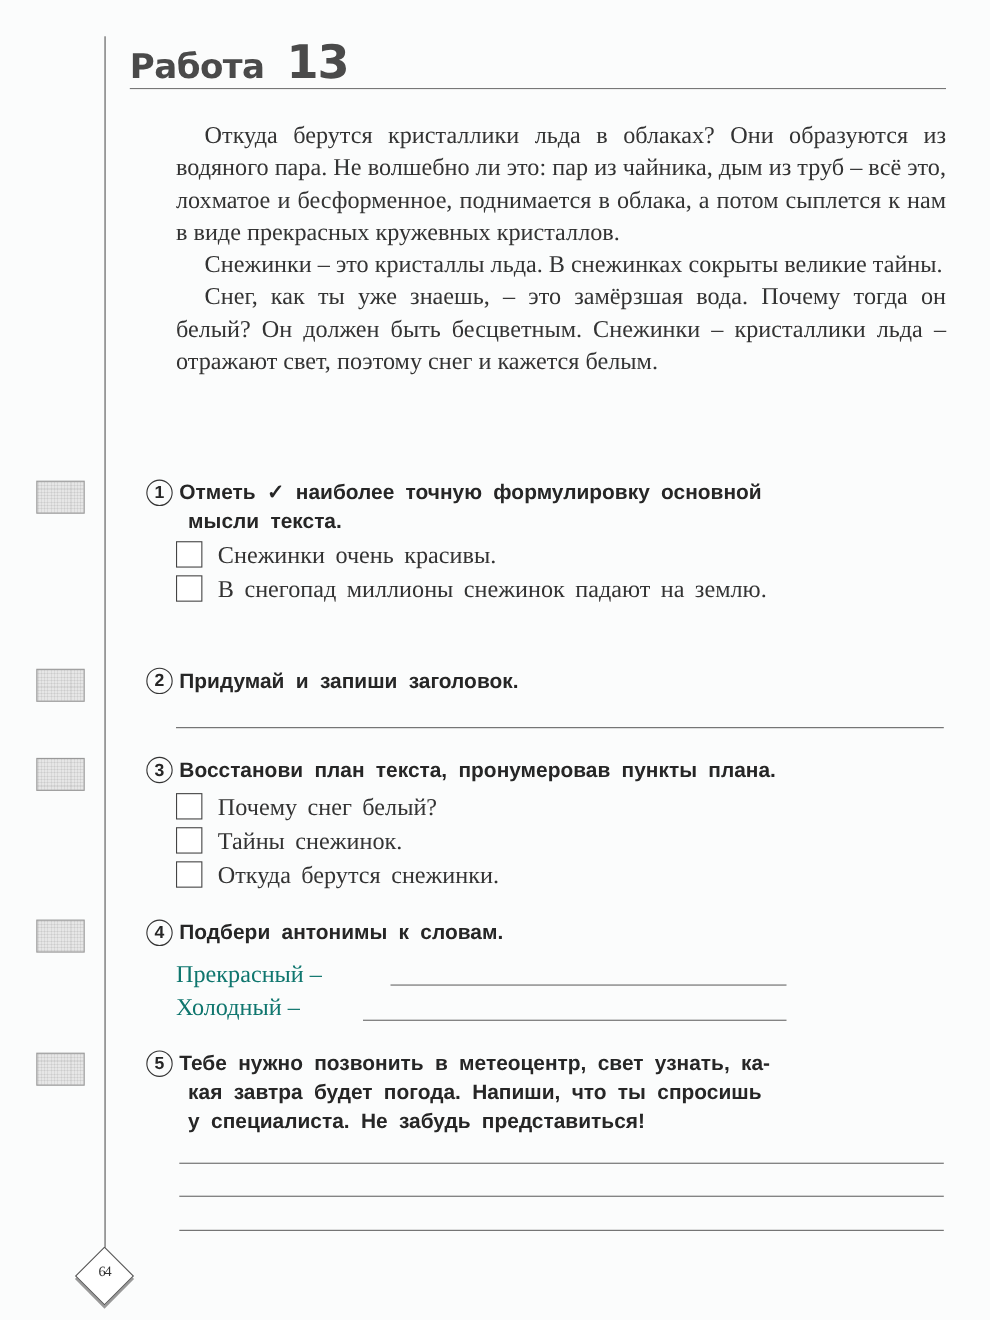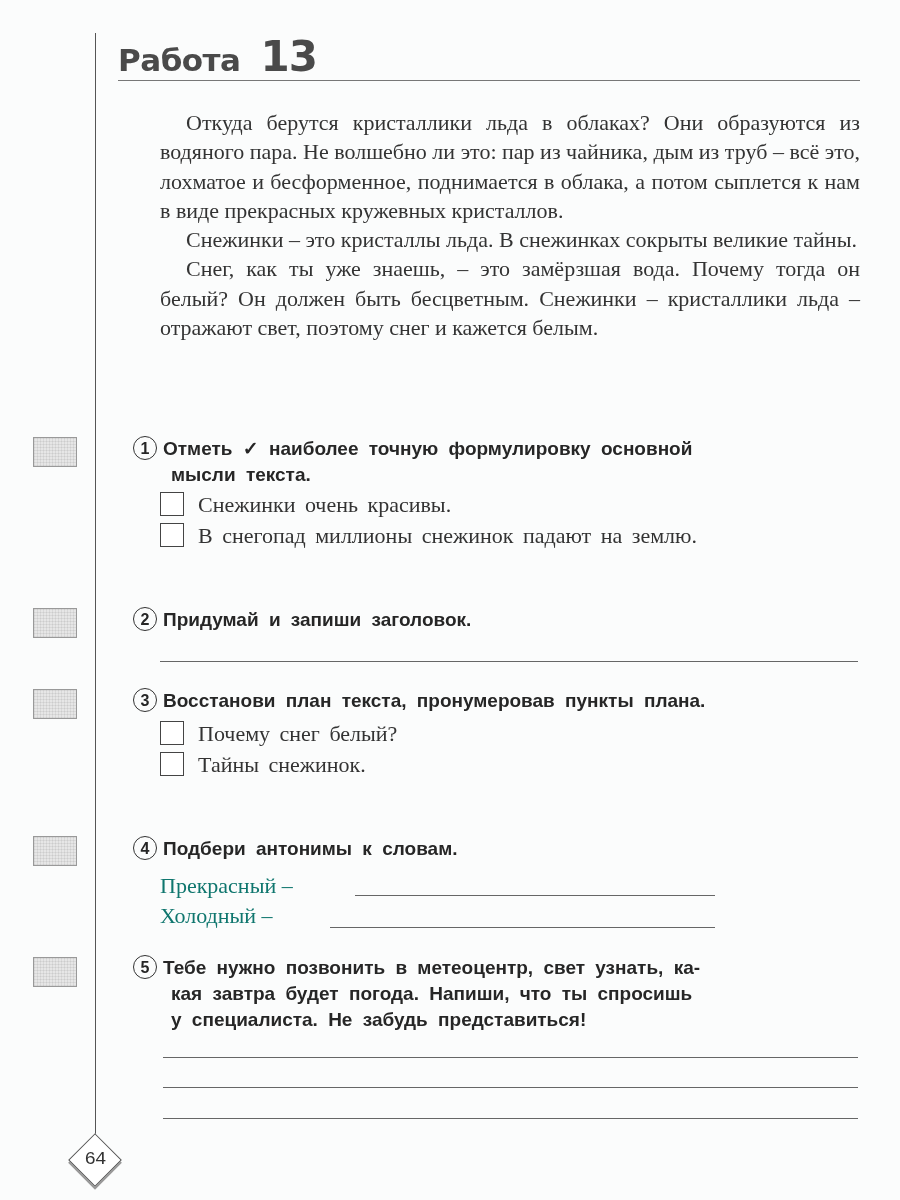--- a/index.html
+++ b/index.html
@@ -64,21 +64,21 @@
   .page-num {
     position: absolute; left: 70px; top: 1135px; width: 52px; height: 52px;
   }
   .page-num .diamond {
     position: absolute; left: 6px; top: 6px; width: 36px; height: 36px;
     transform: rotate(45deg); border: 1px solid #555; background: #fff;
     box-shadow: 2px 2px 0 #999;
   }
   .page-num .label {
     position: absolute; left: 0; top: 13px; width: 50px; text-align: center;
-    font-family: Liberation Mono, monospace; font-size: 19px; color: #333;
+    font-family: Liberation Serif, serif; font-size: 13px; color: #333;
     letter-spacing: -1px;
   }
 </style>
 </head>
 <body>
 
 <div class="margin-line"></div>
 
 <div class="title">
   <span>Работа</span><span class="num">13</span>
@@ -119,20 +119,24 @@
 </div>
 <div class="opts" style="top:721px">
   <div class="opt">
       <span class="cb"></span>
       <span>Почему снег белый?</span>
     </div>
   <div class="opt">
       <span class="cb"></span>
       <span>Тайны снежинок.</span>
     </div>
+  <div class="opt">
+      <span class="cb"></span>
+      <span>Откуда берутся снежинки.</span>
+    </div>
 </div>
 
 <div class="score-box" style="top:836px"></div>
 <div class="task" style="top:836px">
   <span class="cnum">4</span><span class="text">Подбери антонимы к словам.</span>
 </div>
 <div class="anto" style="top:873px">
   <span>Прекрасный –</span>
 </div>
 <div class="write-line" style="left:355px; top:895px; width:360px;"></div>

